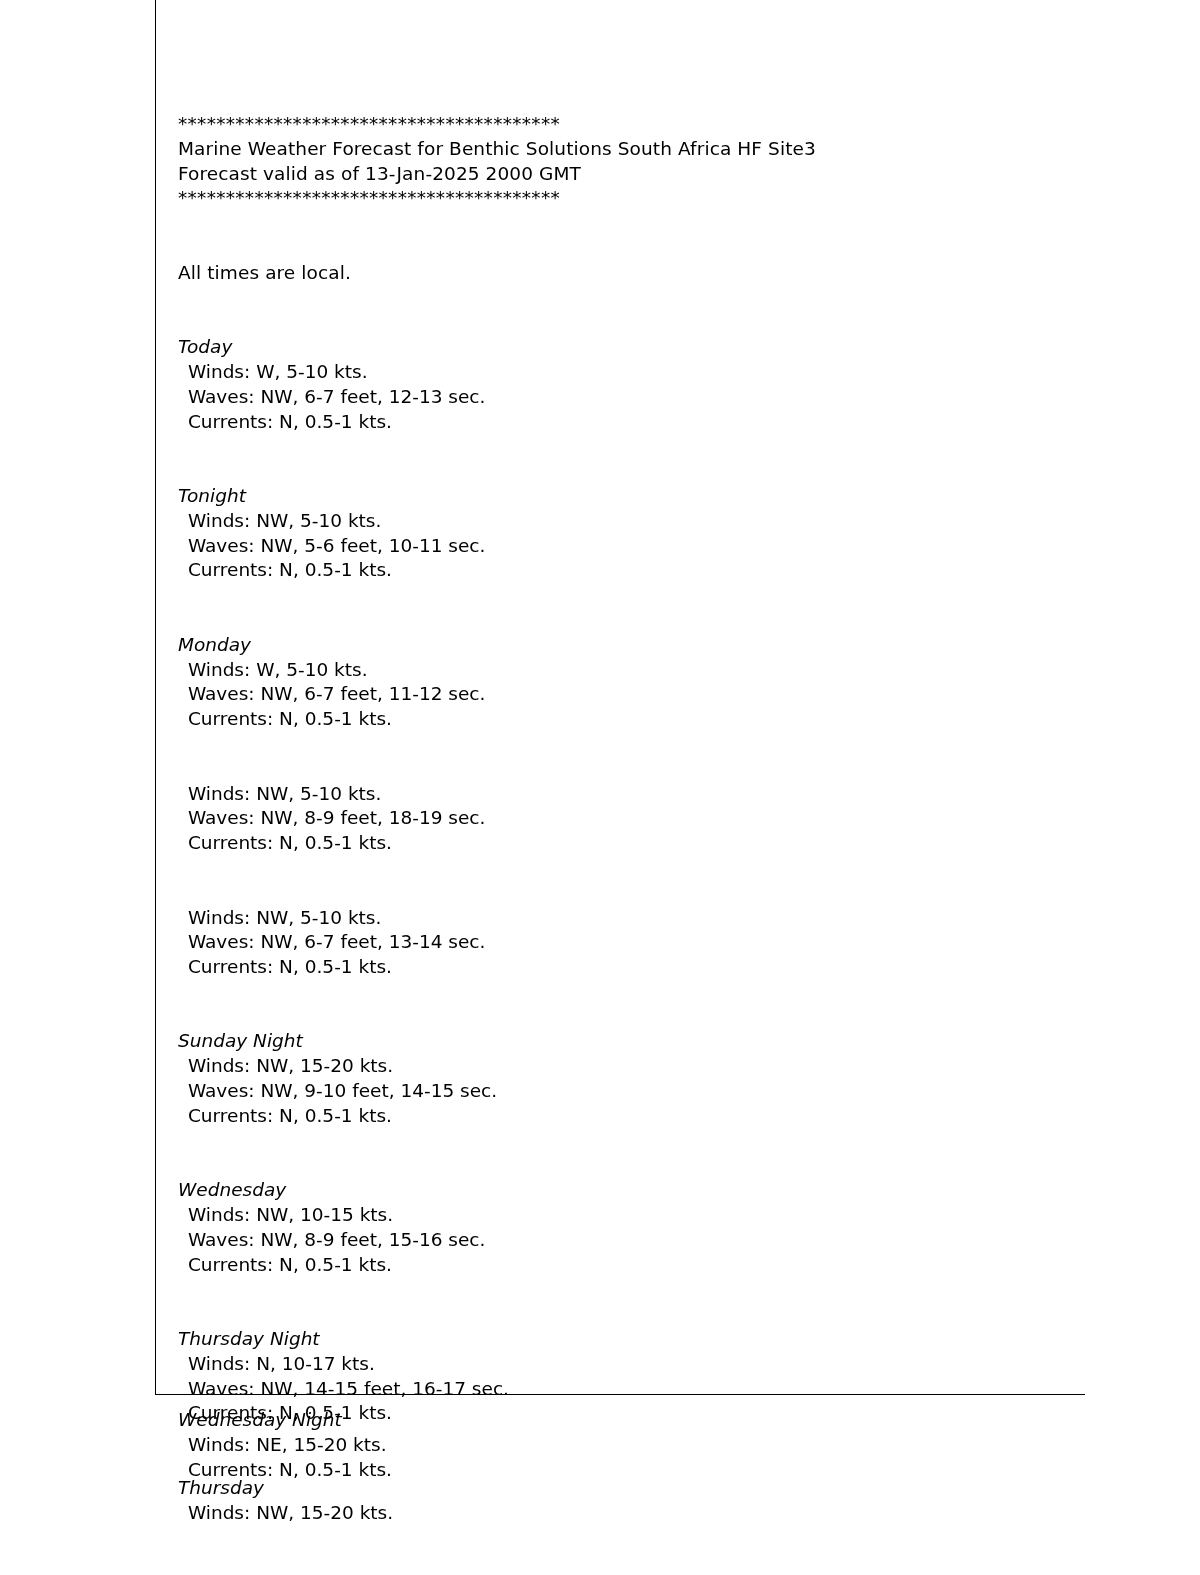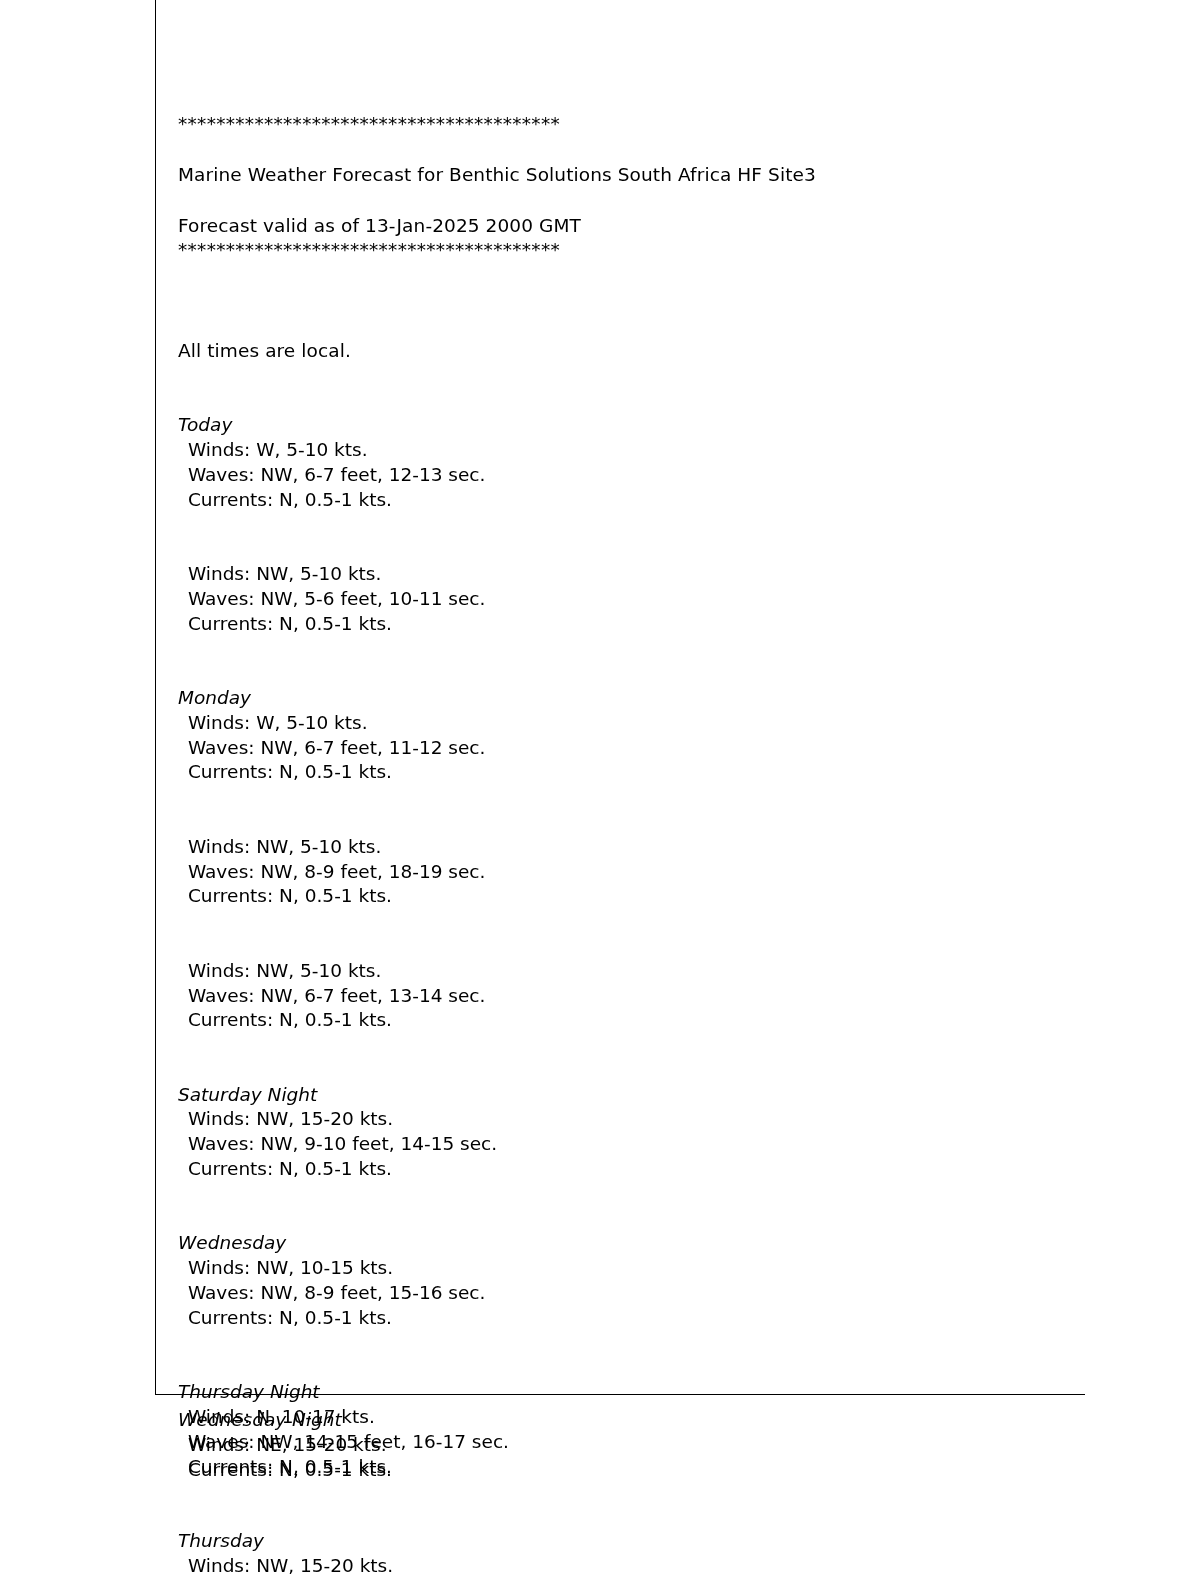--- a/index.html
+++ b/index.html
@@ -37,21 +37,20 @@
     position: absolute;
     left: 178px;
     top: 112px;
     width: 900px;
   }
   .line {
     font-size: 18.5px;
     line-height: 24.8px;
     white-space: pre;
     letter-spacing: 0.1px;
-    margin-top: 26px;
   }
   .stars {
     font-size: 18.5px;
     line-height: 24.8px;
     white-space: pre;
     letter-spacing: 0.3px;
   }
   .blank {
     height: 24.8px;
   }
@@ -99,20 +98,21 @@
     <div>
       <div class="period-name">Today</div>
       <div class="period-detail"> Winds: W, 5-10 kts.</div>
       <div class="period-detail"> Waves: NW, 6-7 feet, 12-13 sec.</div>
       <div class="period-detail"> Currents: N, 0.5-1 kts.</div>
     </div>
     <div class="blank"></div>
     <div class="blank"></div>
 
     <div>
+      <div class="period-name">Tonight</div>
       <div class="period-detail"> Winds: NW, 5-10 kts.</div>
       <div class="period-detail"> Waves: NW, 5-6 feet, 10-11 sec.</div>
       <div class="period-detail"> Currents: N, 0.5-1 kts.</div>
     </div>
     <div class="blank"></div>
     <div class="blank"></div>
 
     <div>
       <div class="period-name">Monday</div>
       <div class="period-detail"> Winds: W, 5-10 kts.</div>
@@ -132,21 +132,21 @@
 
     <div>
       <div class="period-detail"> Winds: NW, 5-10 kts.</div>
       <div class="period-detail"> Waves: NW, 6-7 feet, 13-14 sec.</div>
       <div class="period-detail"> Currents: N, 0.5-1 kts.</div>
     </div>
     <div class="blank"></div>
     <div class="blank"></div>
 
     <div>
-      <div class="period-name">Saturday Night</div>
+      <div class="period-name">Sunday Night</div>
       <div class="period-detail"> Winds: NW, 15-20 kts.</div>
       <div class="period-detail"> Waves: NW, 9-10 feet, 14-15 sec.</div>
       <div class="period-detail"> Currents: N, 0.5-1 kts.</div>
     </div>
     <div class="blank"></div>
     <div class="blank"></div>
 
     <div>
       <div class="period-name">Wednesday</div>
       <div class="period-detail"> Winds: NW, 10-15 kts.</div>

